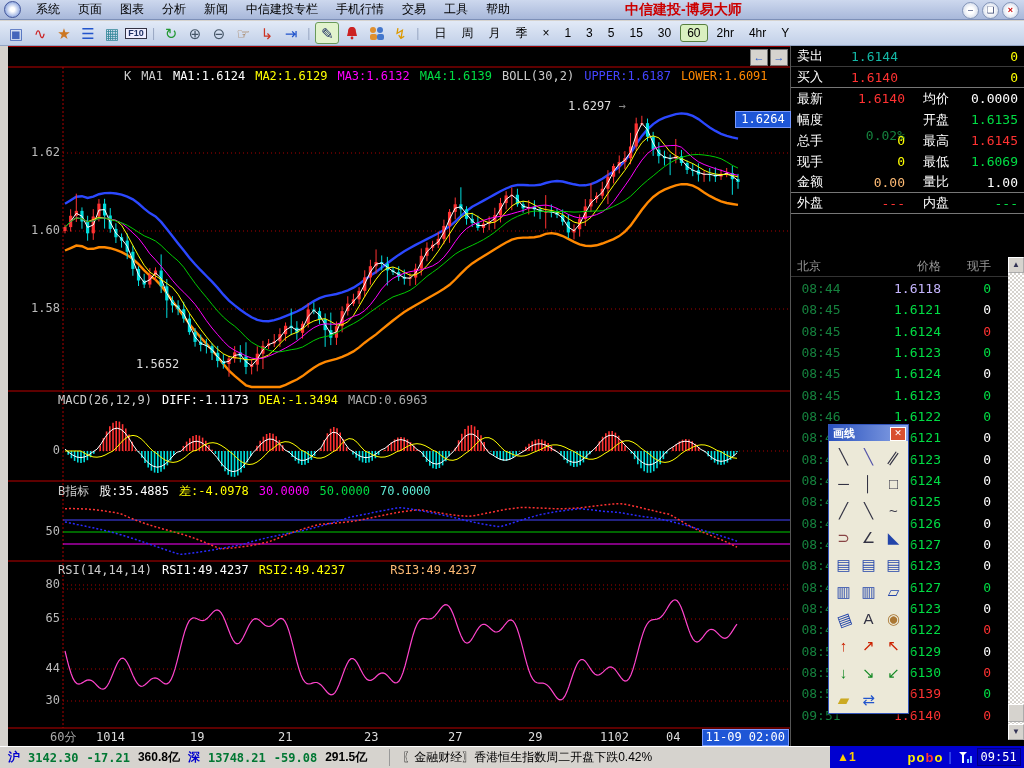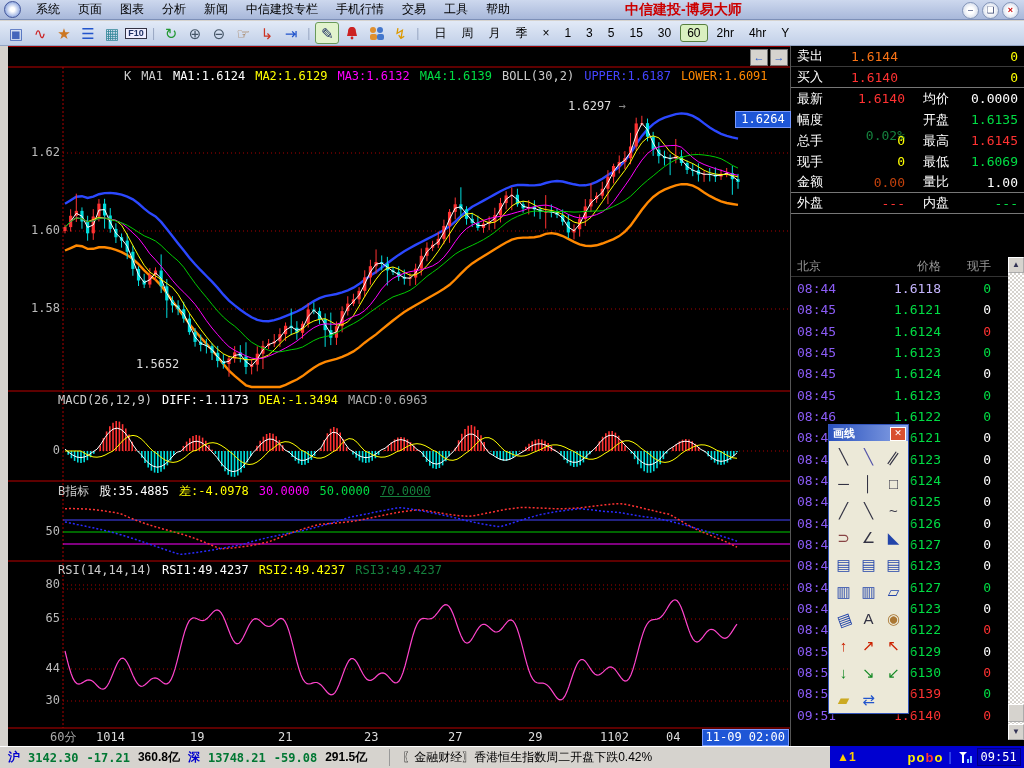--- a/index.html
+++ b/index.html
@@ -78,21 +78,21 @@
   .bline{border-bottom:1px solid #777;}
   .bline2{border-bottom:1px solid #3a3a3a;}
   .tape-header{position:absolute;left:0;top:211px;width:218px;height:20px;display:flex;
     color:#999;padding:0 6px;box-sizing:border-box;align-items:center;border-bottom:1px solid #333;}
   .tape-header .c1{width:48px;}
   .tape-header .c2{width:96px;text-align:right;}
   .tape-header .c3{flex:1;text-align:right;padding-right:12px;}
   .tape-list{position:absolute;left:0;top:232px;width:218px;height:448px;display:flex;flex-direction:column;}
   .tape-row{display:flex;height:21.33px;flex:none;align-items:center;padding:0 6px;box-sizing:border-box;
     font-family:"DejaVu Sans Mono",monospace;font-size:13px;}
-  .tape-row .t{width:48px;color:#8b5cf6;}
+  .tape-row .t{width:48px;color:#15803d;text-align:center;}
   .tape-row .p{width:96px;text-align:right;}
   .tape-row .v{flex:1;text-align:right;padding-right:12px;}
   .scrollbar{position:absolute;right:0;top:211px;width:16px;height:483px;
     background:repeating-conic-gradient(#d6d3ce 0 25%,#fff 0 50%) 0 0/4px 4px;}
   .sbtn{position:absolute;left:0;width:16px;height:16px;background:#d6d3ce;border:1px outset #fff;
     box-sizing:border-box;color:#335;font-size:8px;text-align:center;line-height:13px;}
   .sthumb{position:absolute;left:0;top:447px;width:16px;height:18px;background:#d6d3ce;
     border:1px outset #fff;box-sizing:border-box;}
   
   .palette{position:absolute;left:828px;top:424px;width:81px;height:290px;background:#ece9d8;
@@ -667,22 +667,22 @@
       <line x1="0" y1="434" x2="782" y2="434" stroke="#bb0000" stroke-width="1"></line>
       <line x1="0" y1="514" x2="782" y2="514" stroke="#bb0000" stroke-width="1"></line>
       <line x1="0" y1="681" x2="782" y2="681" stroke="#bb0000" stroke-width="1"></line>
     </svg>
   <div class="navbtns">
     <div class="navb">←</div>
     <div class="navb">→</div>
   </div>
   <div class="ind-line" id="main-ind"><span style="color: rgb(204, 204, 204);">K</span><span style="color: rgb(204, 204, 204);">MA1</span><span style="color: rgb(255, 255, 255);">MA1:1.6124</span><span style="color: rgb(255, 255, 0);">MA2:1.6129</span><span style="color: rgb(255, 0, 255);">MA3:1.6132</span><span style="color: rgb(0, 221, 68);">MA4:1.6139</span><span style="color: rgb(204, 204, 204);">BOLL(30,2)</span><span style="color: rgb(68, 68, 255);">UPPER:1.6187</span><span style="color: rgb(255, 136, 0);">LOWER:1.6091</span></div>
   <div class="ind-line" id="macd-ind"><span style="color: rgb(204, 204, 204);">MACD(26,12,9)</span><span style="color: rgb(255, 255, 255);">DIFF:-1.1173</span><span style="color: rgb(255, 255, 0);">DEA:-1.3494</span><span style="color: rgb(170, 170, 170);">MACD:0.6963</span></div>
-  <div class="ind-line" id="b-ind"><span style="color: rgb(204, 204, 204);">B指标</span><span style="color: rgb(255, 255, 255);">股:35.4885</span><span style="color: rgb(255, 255, 0);">差:-4.0978</span><span style="color: rgb(255, 0, 255);">30.0000</span><span style="color: rgb(0, 221, 68);">50.0000</span><span style="color: #15803d; text-decoration: underline;">70.0000</span></div>
-  <div class="ind-line" id="rsi-ind"><span style="color: rgb(204, 204, 204);">RSI(14,14,14)</span><span style="color: rgb(255, 255, 255);">RSI1:49.4237</span><span style="color: rgb(255, 255, 0);">RSI2:49.4237</span><span style="color: #15803d;">RSI3:49.4237</span></div>
+  <div class="ind-line" id="b-ind"><span style="color: rgb(204, 204, 204);">B指标</span><span style="color: rgb(255, 255, 255);">股:35.4885</span><span style="color: rgb(255, 255, 0);">差:-4.0978</span><span style="color: rgb(255, 0, 255);">30.0000</span><span style="color: rgb(0, 221, 68);">50.0000</span><span style="color: #5eead4;">70.0000</span></div>
+  <div class="ind-line" id="rsi-ind"><span style="color: rgb(204, 204, 204);">RSI(14,14,14)</span><span style="color: rgb(255, 255, 255);">RSI1:49.4237</span><span style="color: rgb(255, 255, 0);">RSI2:49.4237</span><span style="color: #fdba74; margin-left: 35px;">RSI3:49.4237</span></div>
   <div id="axis-labels">
       <div class="axis-label" style="top: 98px;">1.62</div>
       <div class="axis-label" style="top: 176px;">1.60</div>
       <div class="axis-label" style="top: 254px;">1.58</div>
       <div class="axis-label" style="top: 396px;">0</div>
       <div class="axis-label" style="top: 477px;">50</div>
       <div class="axis-label" style="top: 530px;">80</div>
       <div class="axis-label" style="top: 564px;">65</div>
       <div class="axis-label" style="top: 614px;">44</div>
       <div class="axis-label" style="top: 646px;">30</div>
@@ -696,21 +696,21 @@
     <span class="plabel">60分</span>
     <span id="xticks"><span class="xtick" style="left: 88px;">1014</span><span class="xtick" style="left: 182px;">19</span><span class="xtick" style="left: 270px;">21</span><span class="xtick" style="left: 356px;">23</span><span class="xtick" style="left: 440px;">27</span><span class="xtick" style="left: 520px;">29</span><span class="xtick" style="left: 592px;">1102</span><span class="xtick" style="left: 658px;">04</span><span class="xtick" style="left: 702px;">06</span></span>
     <span class="xcur">11-09 02:00</span>
   </div>
 </div>
 
 <div class="rightpanel">
   <div id="quote-body">
       <div class="qrow bline2">
         <span class="lab">卖出</span>
-        <span class="val" style="color: #f97316;">1.6144</span>
+        <span class="val" style="color: #14b8a6;">1.6144</span>
         <span class="extra" style="color: rgb(255, 255, 0);">0</span>
       </div>
       <div class="qrow bline">
         <span class="lab">买入</span>
         <span class="val" style="color: rgb(255, 50, 50);">1.6140</span>
         <span class="extra" style="color: rgb(255, 255, 0);">0</span>
       </div>
       <div class="qrow2">
         <span class="lab">最新</span>
         <span class="v1" style="color: rgb(255, 50, 50);">1.6140</span>
@@ -730,21 +730,21 @@
         <span class="v2" style="color: rgb(255, 50, 50);">1.6145</span>
       </div>
       <div class="qrow2">
         <span class="lab">现手</span>
         <span class="v1" style="color: rgb(255, 255, 0);">0</span>
         <span class="lab lab2">最低</span>
         <span class="v2" style="color: rgb(0, 221, 68);">1.6069</span>
       </div>
       <div class="qrow2 bline">
         <span class="lab">金额</span>
-        <span class="v1" style="color: #c2410c;">0.00</span>
+        <span class="v1" style="color: #fdba74;">0.00</span>
         <span class="lab lab2">量比</span>
         <span class="v2" style="color: rgb(255, 255, 255);">1.00</span>
       </div>
       <div class="qrow2 bline">
         <span class="lab">外盘</span>
         <span class="v1" style="color: rgb(255, 50, 50);">---</span>
         <span class="lab lab2">内盘</span>
         <span class="v2" style="color: rgb(0, 221, 68);">---</span>
       </div>
     </div>

